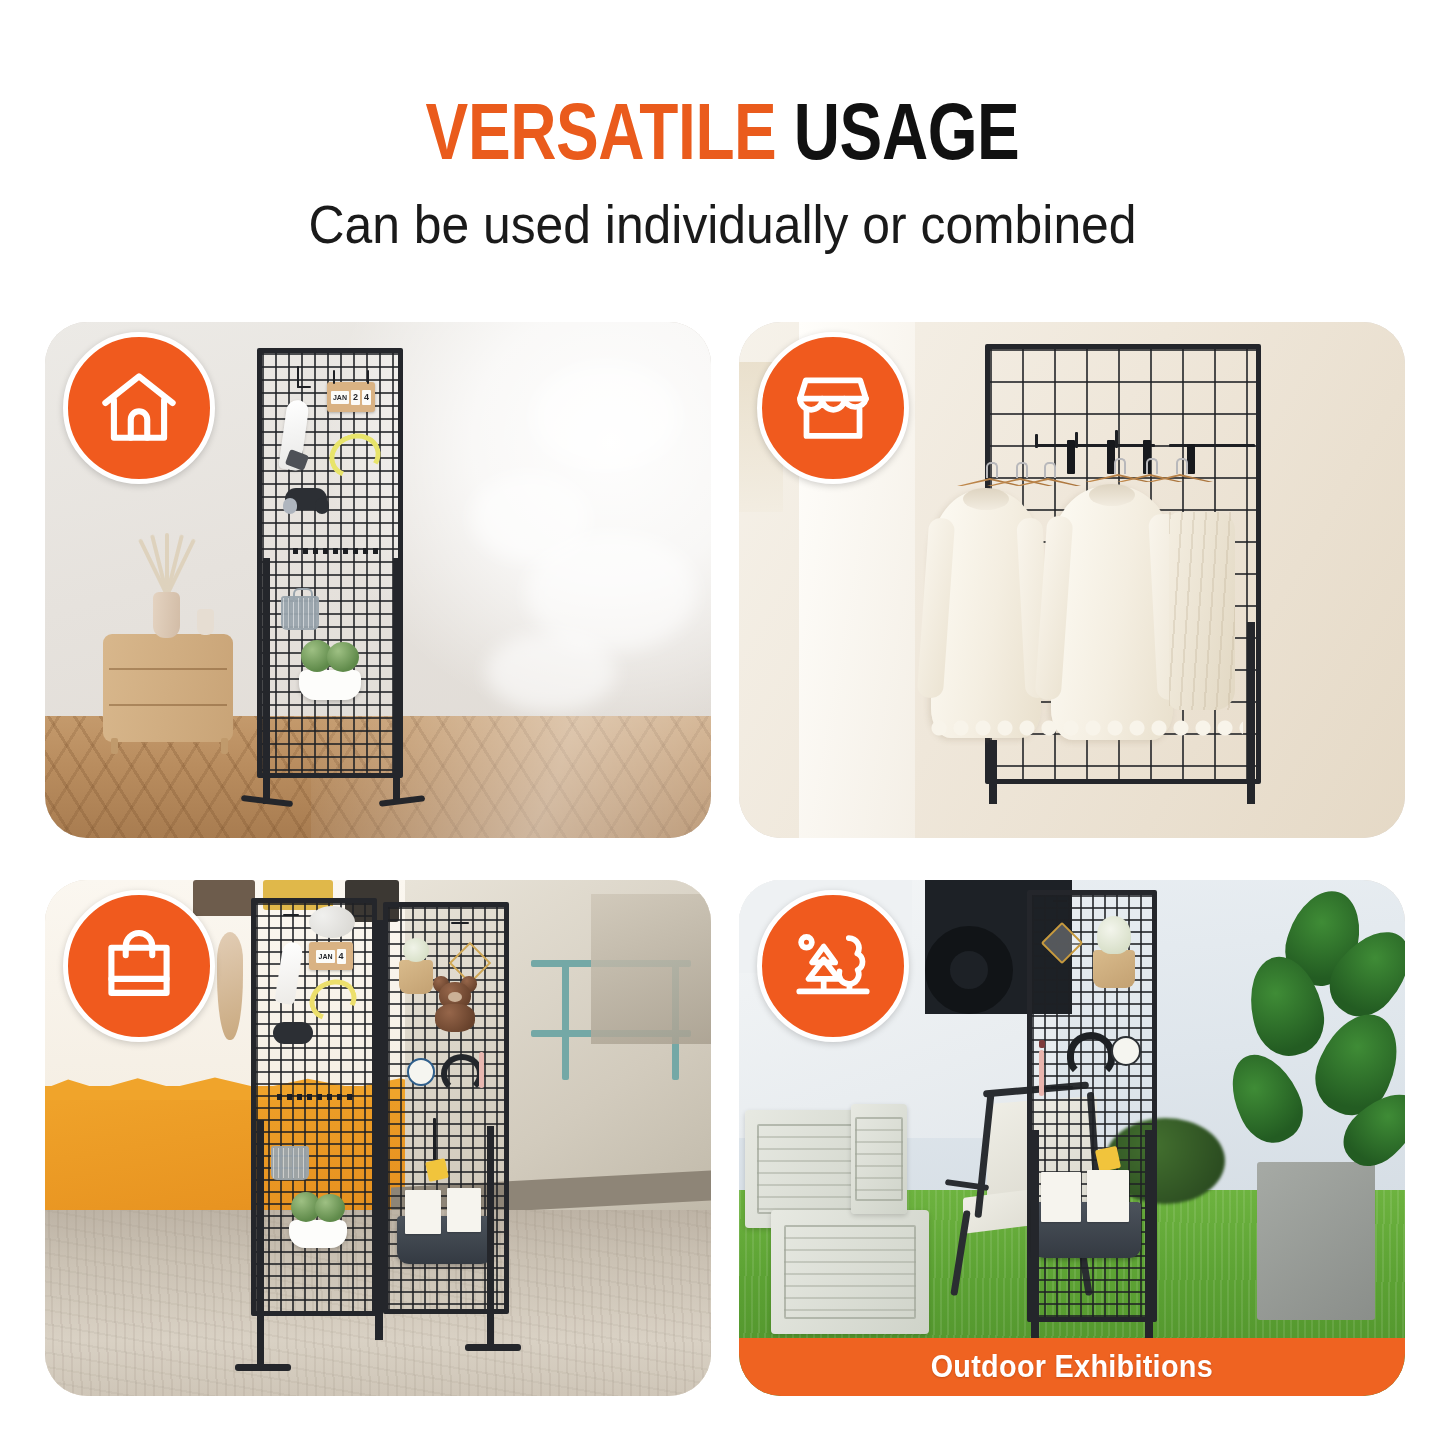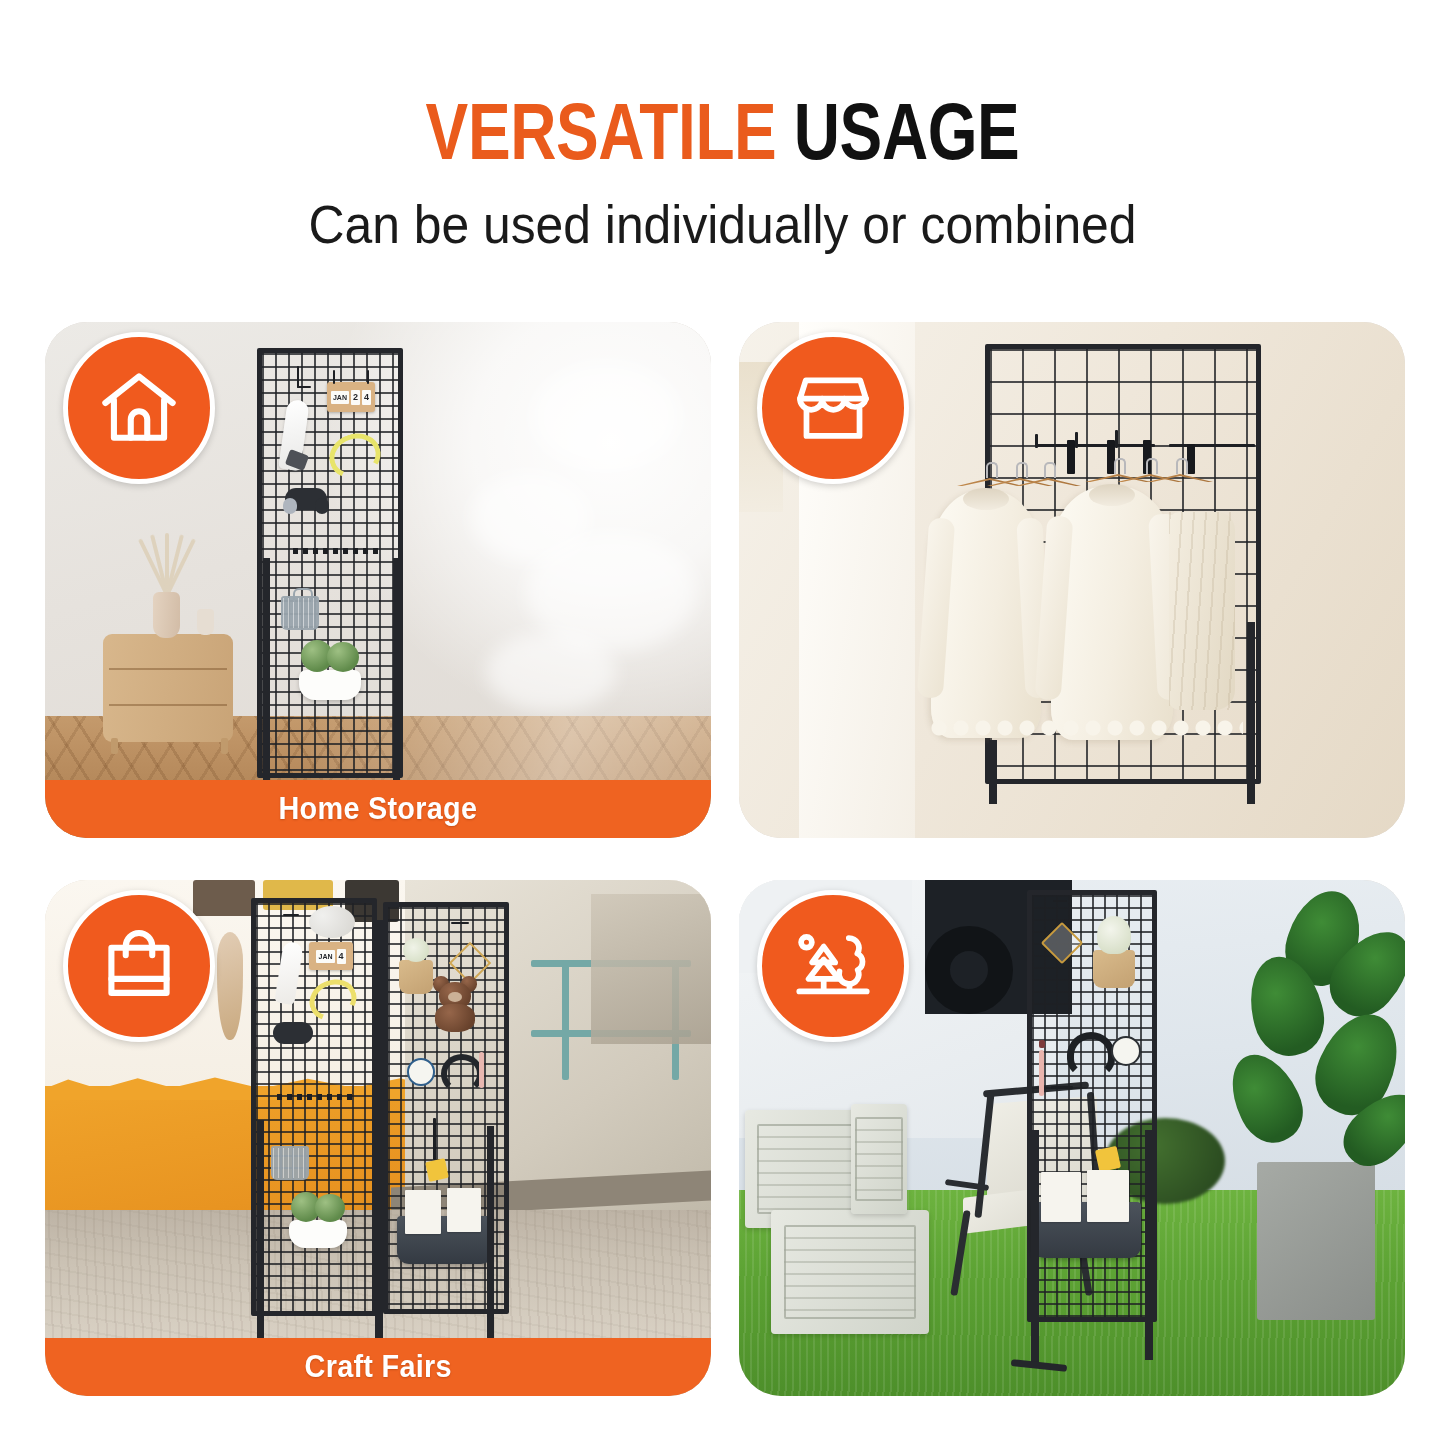--- a/index.html
+++ b/index.html
@@ -293,23 +293,20 @@
     </div>
     <div class="badge">
       <span>
         <svg viewBox="0 0 24 24" fill="none" stroke="#ffffff" stroke-width="1.7" stroke-linecap="round" stroke-linejoin="round">
           <path d="M2.6 10.6 12 3.2l9.4 7.4"></path>
           <path d="M5 9.8V20.3h14V9.8"></path>
           <path d="M9.7 20.3v-5.1a2.3 2.3 0 0 1 4.6 0v5.1"></path>
         </svg>
       </span>
     </div>
-    <div class="label-bar">
-      <span class="label-text">Home Storage</span>
-    </div>
   </div>
 
   <div class="panel">
     <div class="photo">
       <div class="p2-wall"></div>
       <div class="p2-col"></div>
       <div class="item" style="left:0;top:40px;width:44px;height:150px;background:linear-gradient(180deg,#e7dcc6,#f2ece0);opacity:.8;"></div>
 
       <div class="rack" style="left:246px;top:22px;width:276px;height:440px;">
         <div class="rack-frame"></div>
@@ -433,23 +430,20 @@
     </div>
     <div class="badge">
       <span>
         <svg viewBox="0 0 24 24" fill="none" stroke="#ffffff" stroke-width="1.7" stroke-linecap="round" stroke-linejoin="round">
           <path d="M4.3 6.9h15.4v12.6H4.3z"></path>
           <path d="M8.3 9V6.5a3.7 3.7 0 0 1 7.4 0V9"></path>
           <path d="M4.3 15.6h15.4"></path>
         </svg>
       </span>
     </div>
-    <div class="label-bar">
-      <span class="label-text">Craft Fairs</span>
-    </div>
   </div>
 
   <div class="panel">
     <div class="photo">
       <div class="p4-sky"></div>
       <div class="p4-bld"></div>
       <div class="p4-dark"></div>
       <div class="p4-o"></div>
       <div class="item" style="left:0;top:0;width:26%;height:18%;background:#eef1f3;"></div>
       <div class="p4-grass"></div>
@@ -507,15 +501,18 @@
           <circle cx="4.6" cy="5.4" r="1.5"></circle>
           <path d="M9.4 6.6 6.2 11h6.4z"></path>
           <path d="M9.4 10.2 5.2 15.6h8.4z"></path>
           <path d="M9.4 15.6v3.4"></path>
           <path d="M16.4 4.2a2.8 2.8 0 0 1 2.4 4.3 2.6 2.6 0 0 1 .1 4.6 2.7 2.7 0 0 1-2.5 3.9 2.7 2.7 0 0 1-2.6-3.5"></path>
           <path d="M16.6 17v2"></path>
           <path d="M2.6 19.1h18.8"></path>
         </svg>
       </span>
     </div>
+    <div class="label-bar">
+      <span class="label-text">Outdoor Exhibitions</span>
+    </div>
   </div>
 
 </div>
 
 </body></html>

